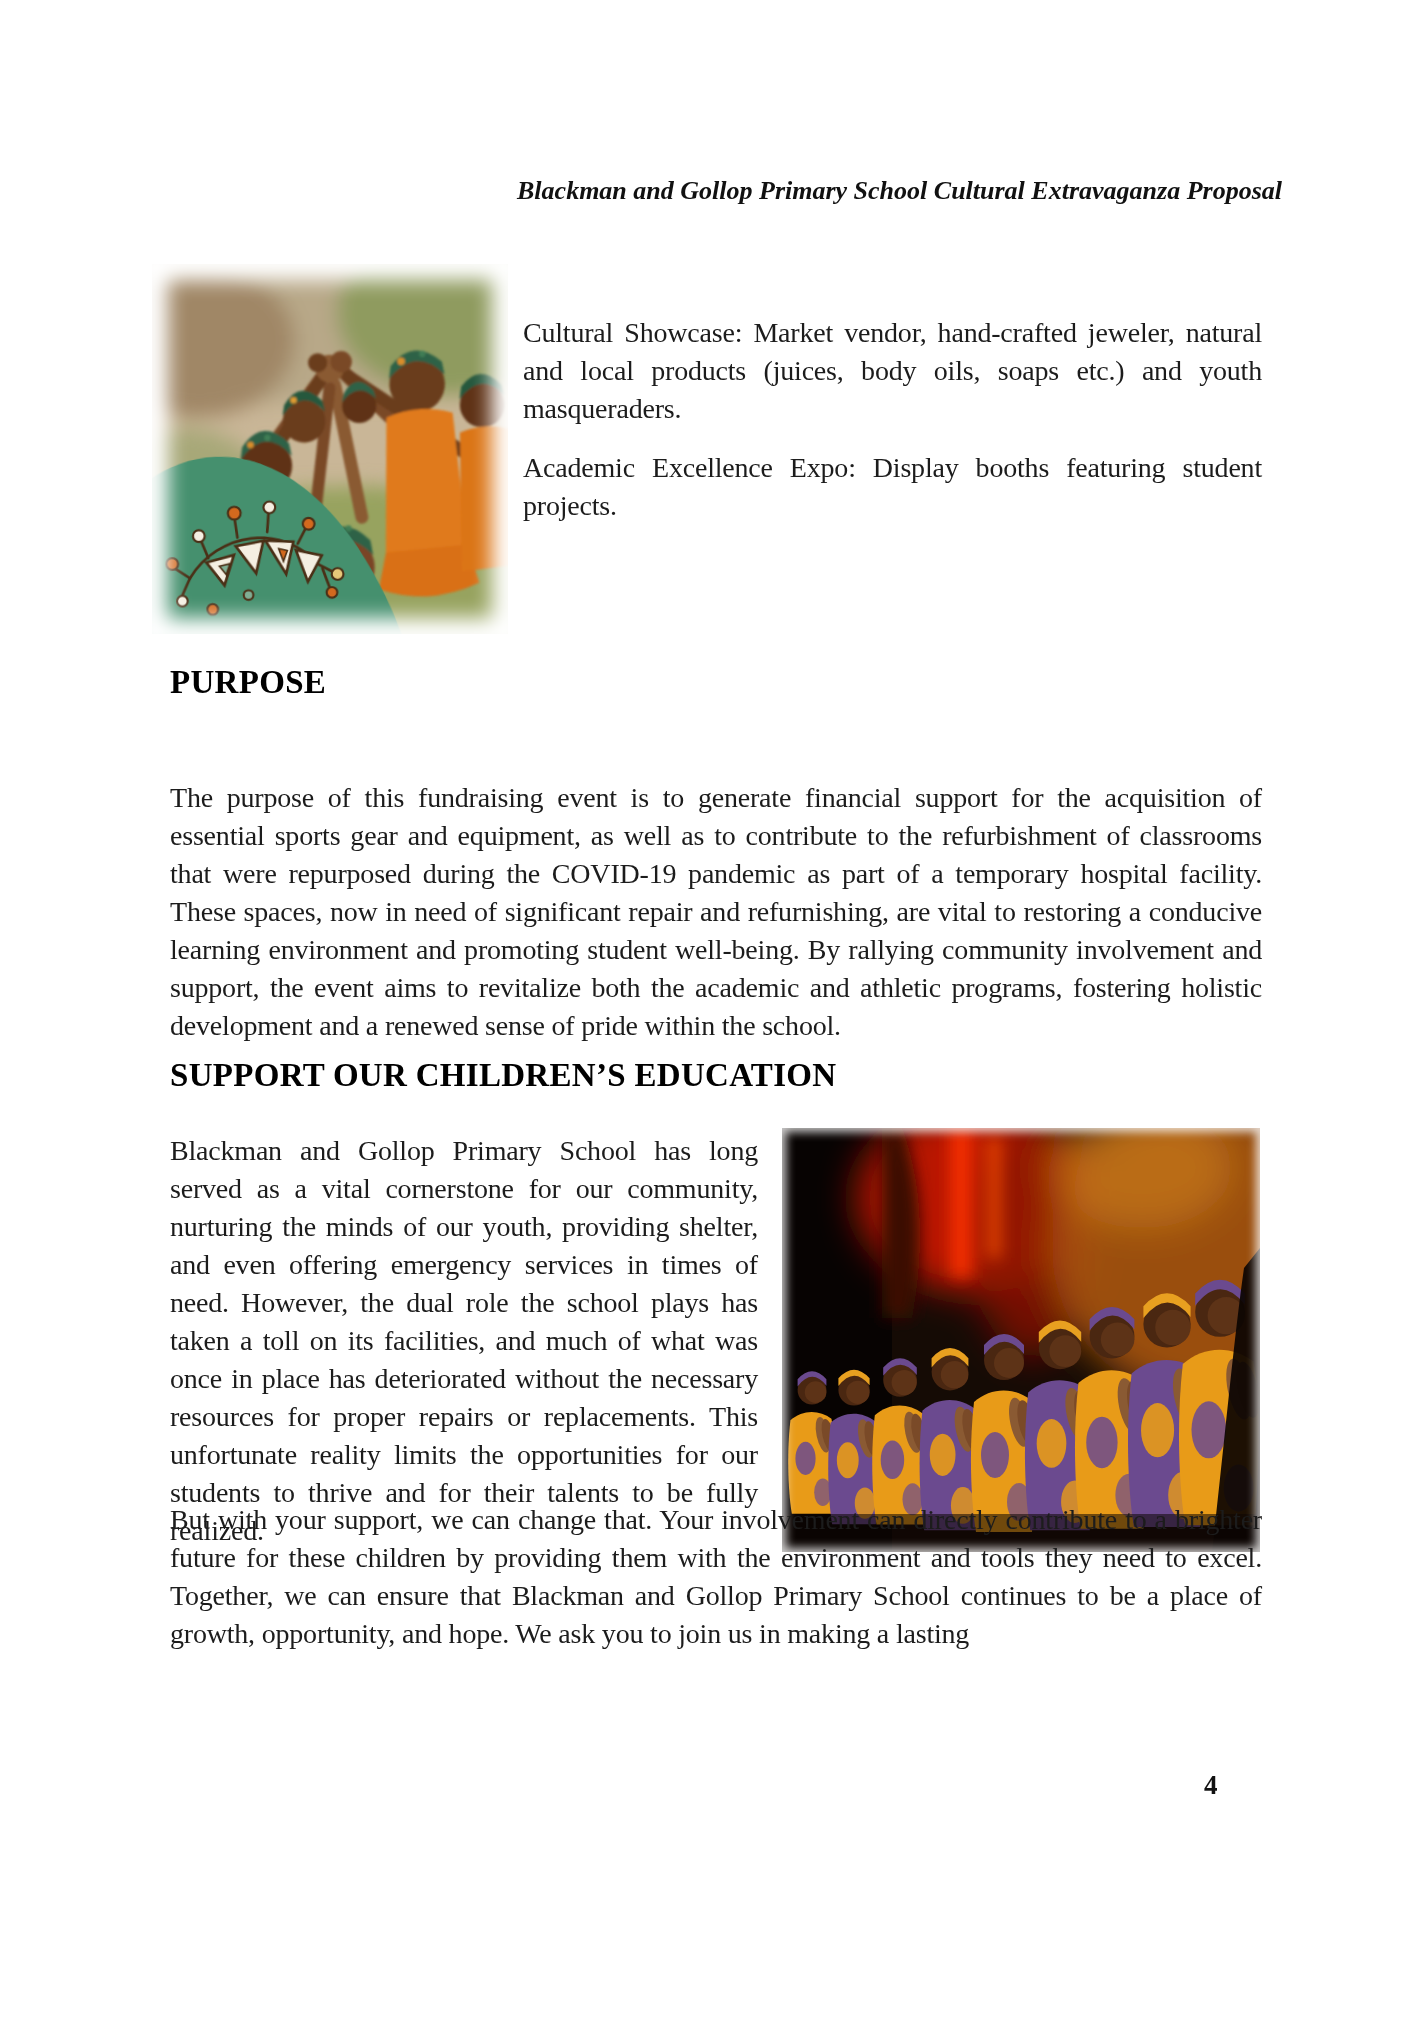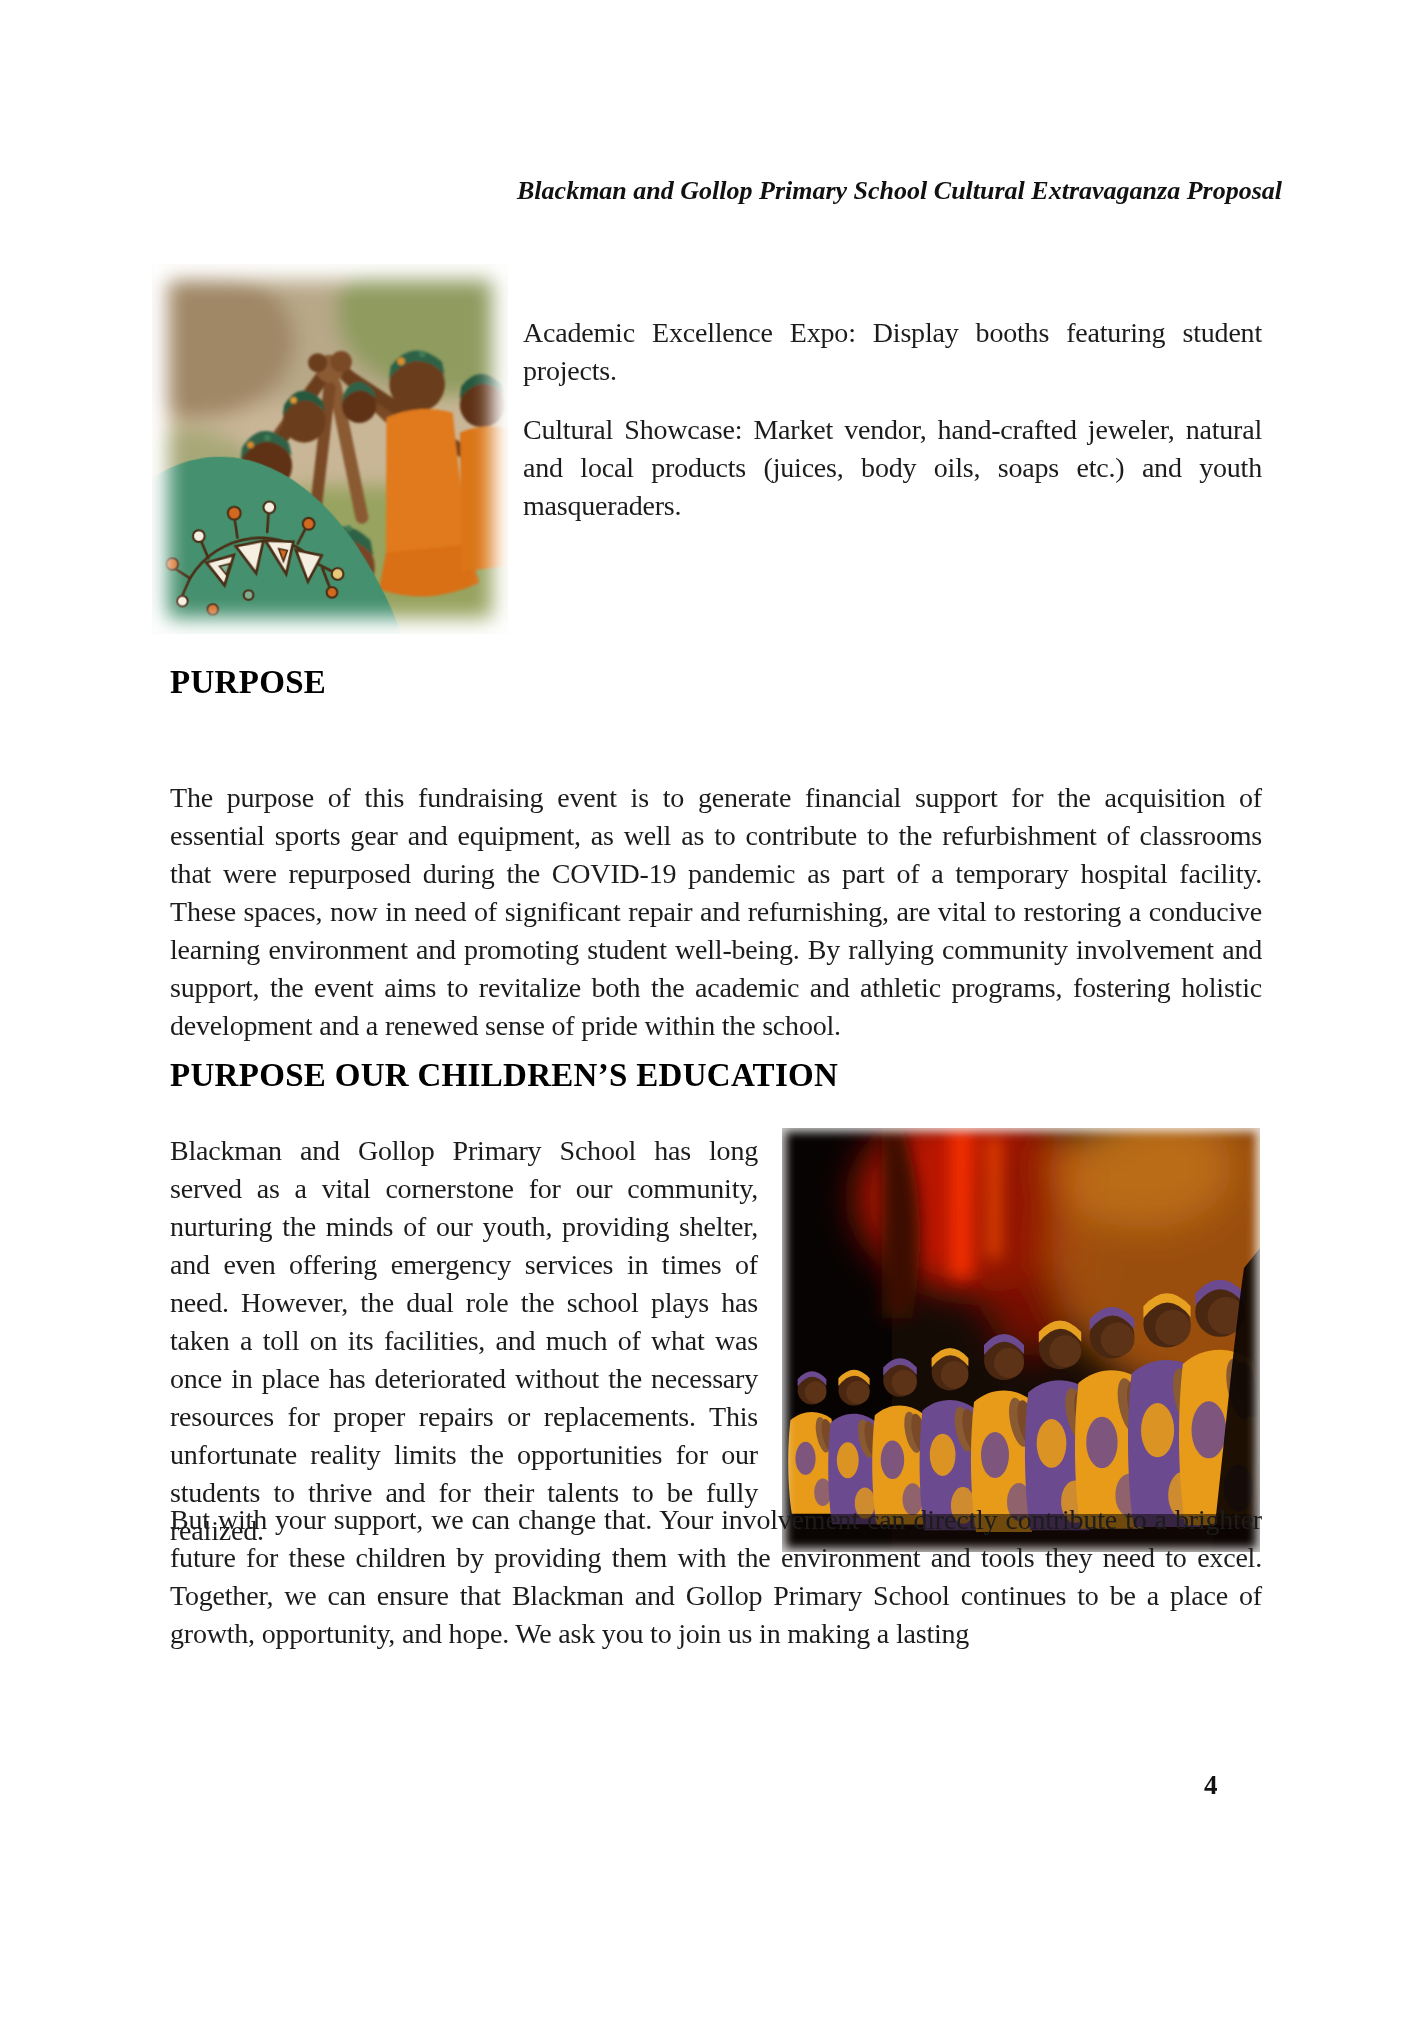--- a/index.html
+++ b/index.html
@@ -137,28 +137,28 @@
           <circle cx="174" cy="319" r="5" fill="#d2691e"></circle>
           <circle cx="62" cy="330" r="5" fill="#d2691e"></circle>
           <circle cx="96" cy="318" r="4.5" fill="#7fae94"></circle>
         </g>
       </g>
     </svg>
     <div class="feather"></div>
   </div>
 
   <div class="intro-col body-text">
+    <p>Cultural Showcase: Market vendor, hand-crafted jeweler, natural and local products (juices, body oils, soaps etc.) and youth masqueraders.</p>
     <p>Academic Excellence Expo: Display booths featuring student projects.</p>
-    <p>Cultural Showcase: Market vendor, hand-crafted jeweler, natural and local products (juices, body oils, soaps etc.) and youth masqueraders.</p>
   </div>
 
   <div class="h-orange" id="purpose-heading">PURPOSE</div>
   <div class="purpose-body body-text">The purpose of this fundraising event is to generate financial support for the acquisition of essential sports gear and equipment, as well as to contribute to the refurbishment of classrooms that were repurposed during the COVID-19 pandemic as part of a temporary hospital facility. These spaces, now in need of significant repair and refurnishing, are vital to restoring a conducive learning environment and promoting student well-being. By rallying community involvement and support, the event aims to revitalize both the academic and athletic programs, fostering holistic development and a renewed sense of pride within the school.</div>
 
-  <div class="h-orange" id="support-heading">PURPOSE OUR CHILDREN’S EDUCATION</div>
+  <div class="h-orange" id="support-heading">SUPPORT OUR CHILDREN’S EDUCATION</div>
   <div class="support-left body-text">Blackman and Gollop Primary School has long served as a vital cornerstone for our community, nurturing the minds of our youth, providing shelter, and even offering emergency services in times of need. However, the dual role the school plays has taken a toll on its facilities, and much of what was once in place has deteriorated without the necessary resources for proper repairs or replacements. This unfortunate reality limits the opportunities for our students to thrive and for their talents to be fully realized.</div>
 
   <div class="photo2" title="Children's choir in yellow and purple singing with praying hands">
     <svg width="478" height="424" viewBox="0 0 478 424" xmlns="http://www.w3.org/2000/svg">
       <defs>
         <filter id="glow" x="-50%" y="-50%" width="200%" height="200%">
             <feGaussianBlur stdDeviation="18"></feGaussianBlur>
           </filter>
         <filter id="glow2" x="-50%" y="-50%" width="200%" height="200%">
             <feGaussianBlur stdDeviation="8"></feGaussianBlur>

